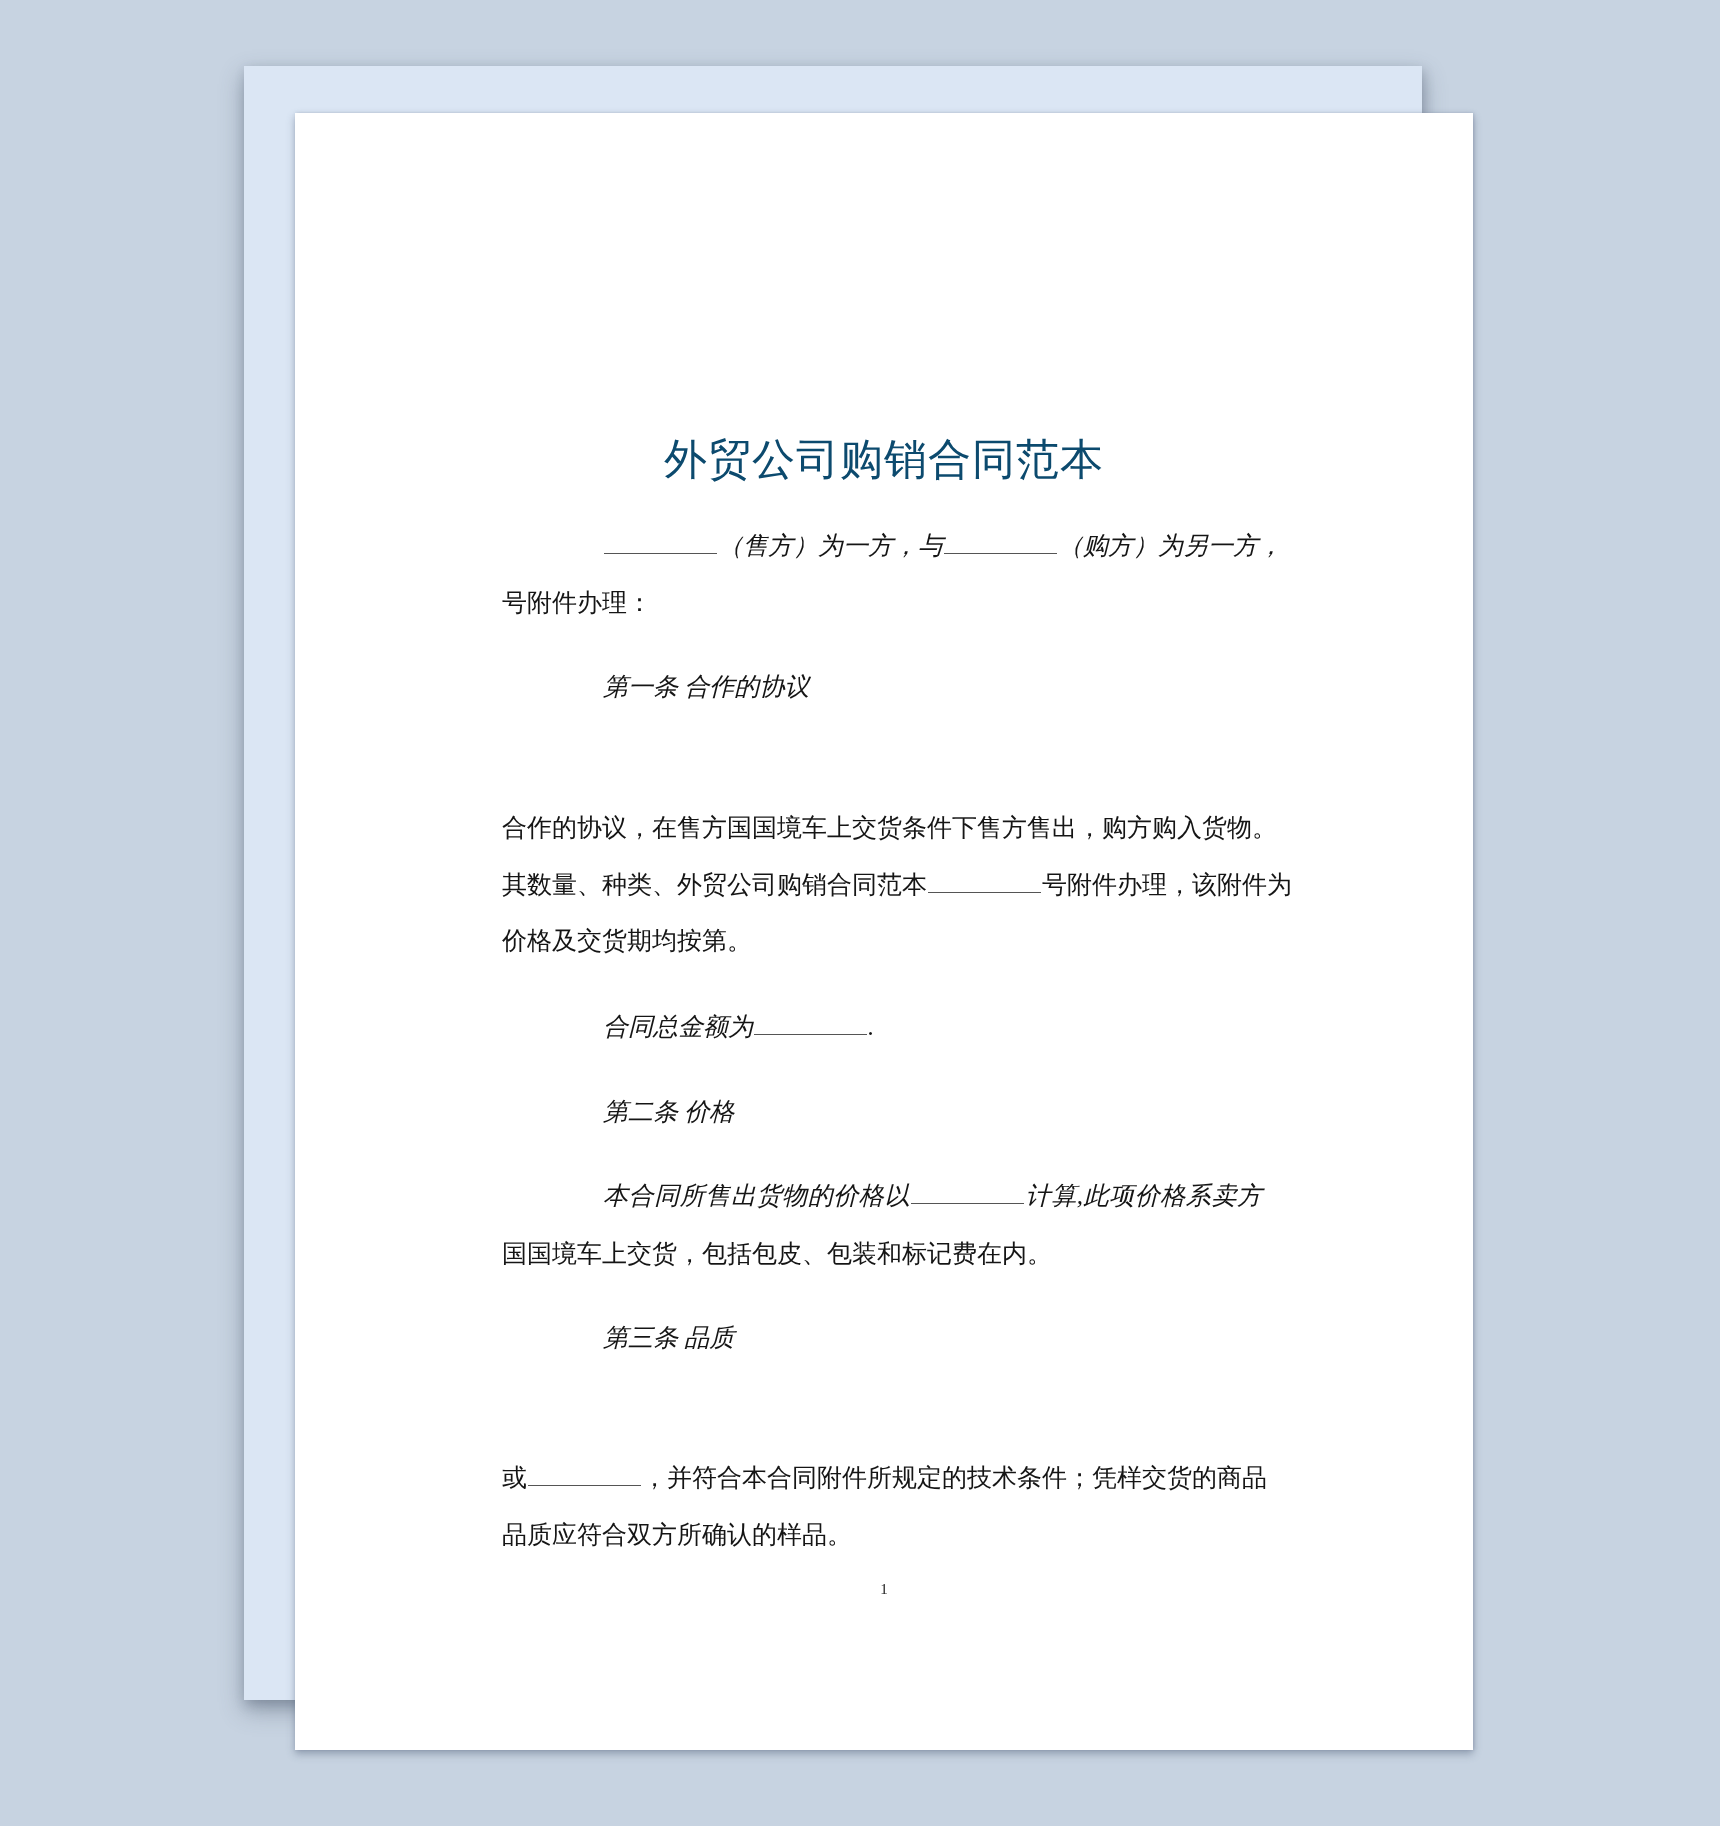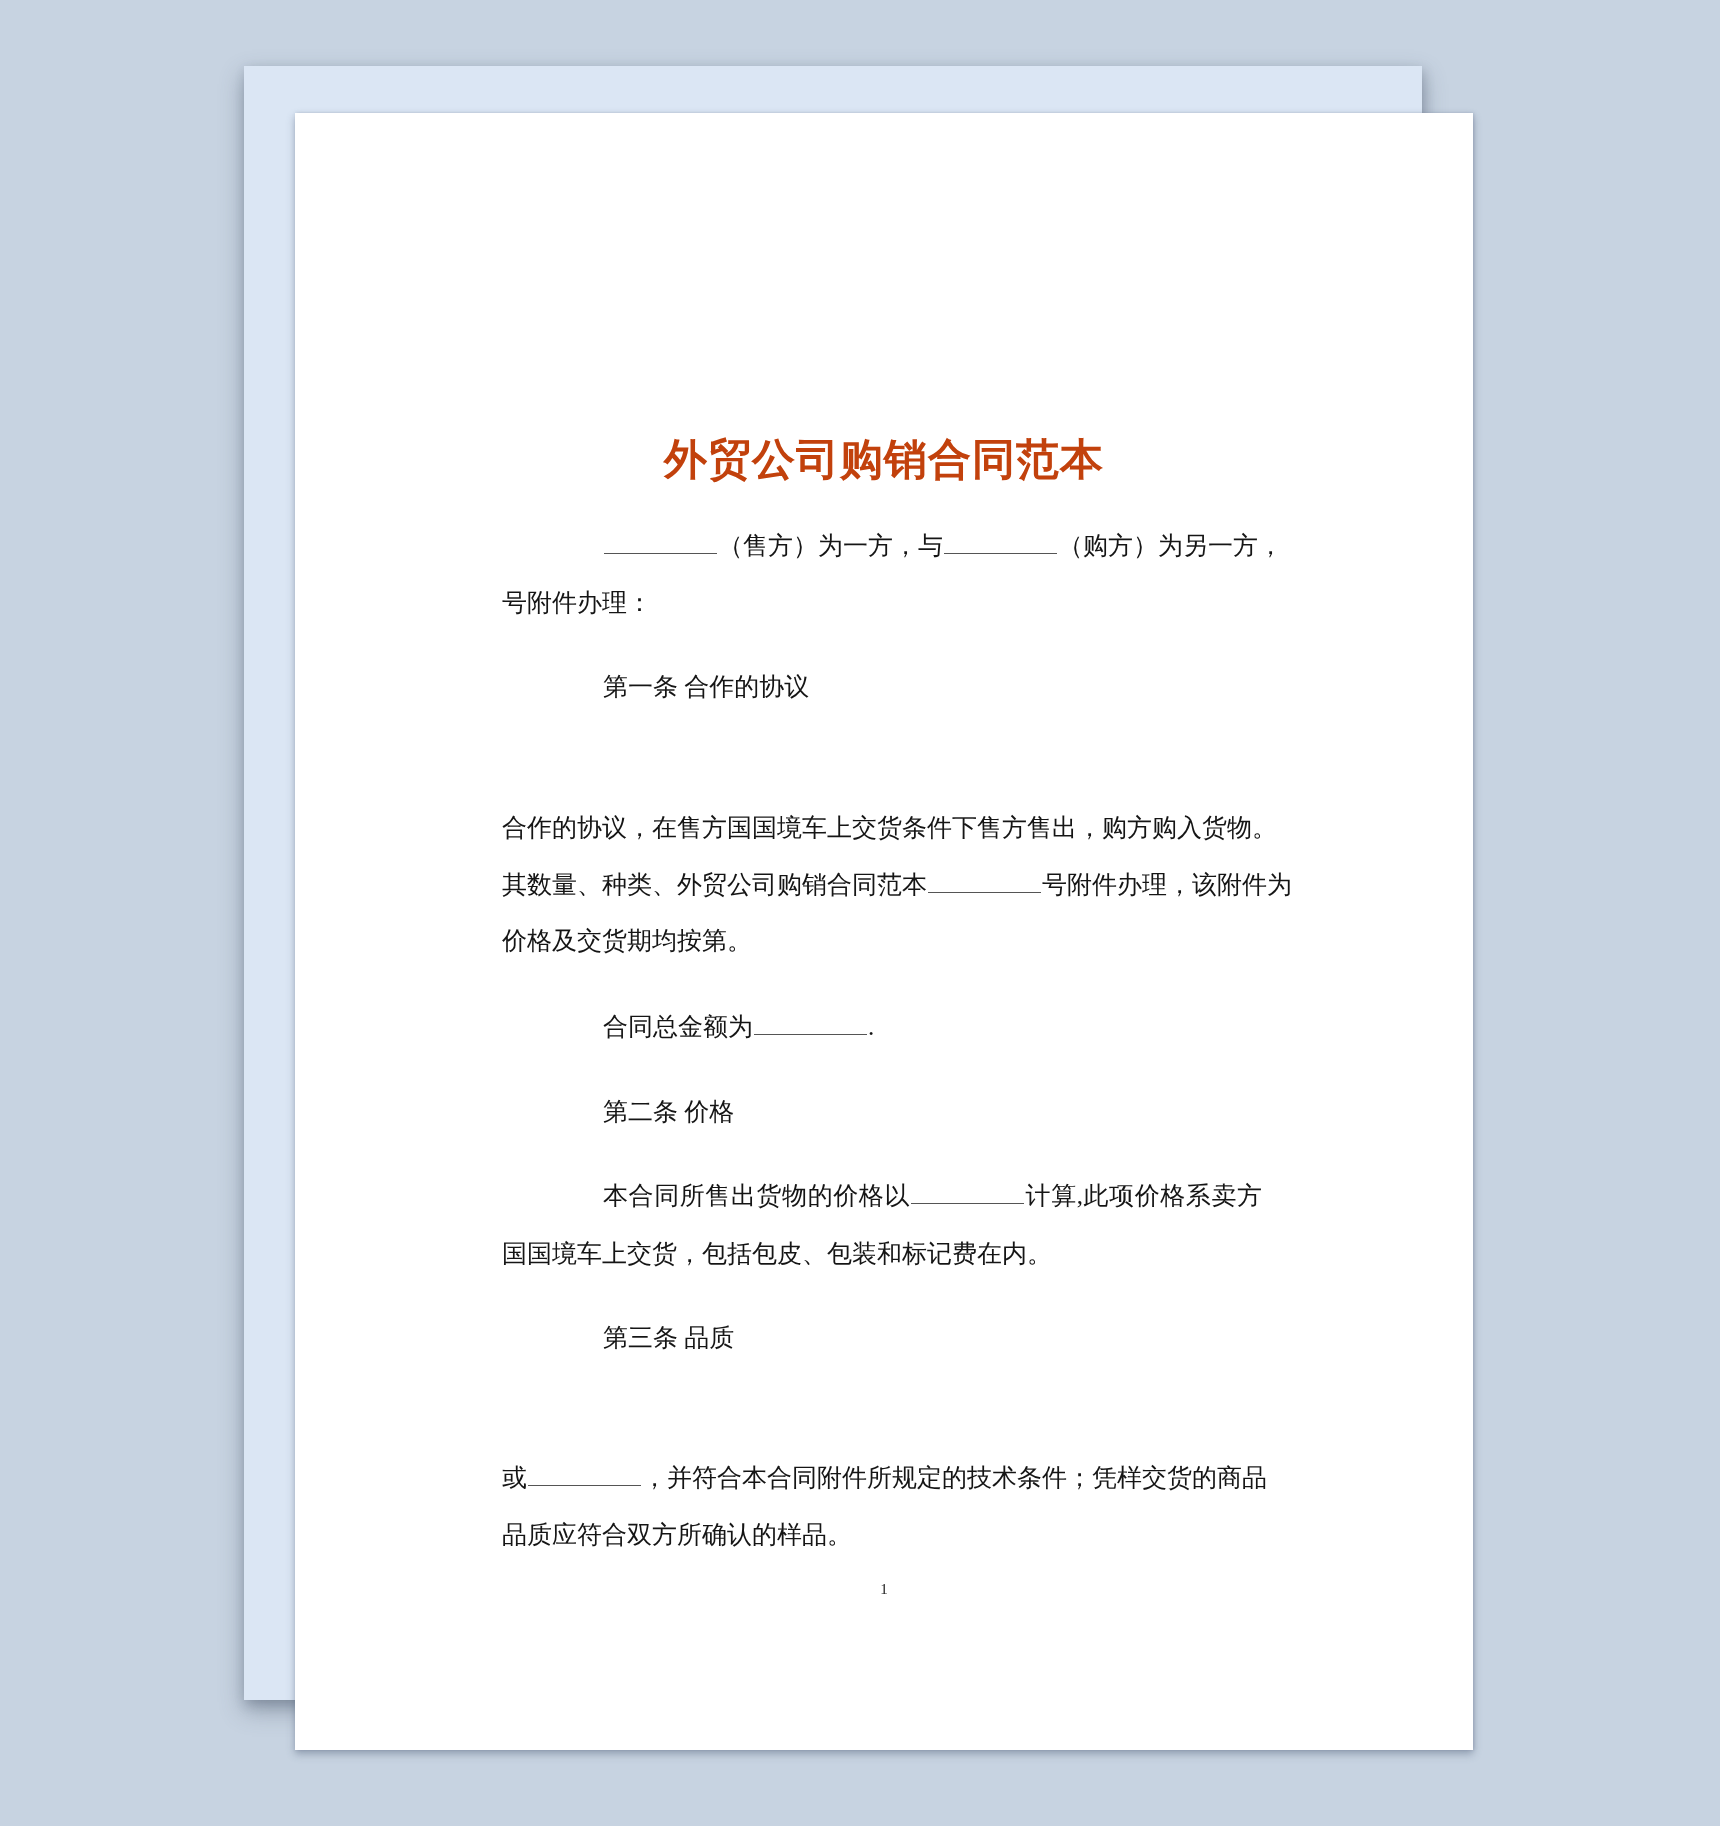--- a/index.html
+++ b/index.html
@@ -17,30 +17,30 @@
   }
   .page-front {
     position: absolute; left: 295px; top: 113px; width: 1178px; height: 1637px;
     background: #ffffff;
     box-shadow: 0 4px 8px rgba(80,95,120,0.45), 1px 0 3px rgba(120,135,160,0.35);
   }
   .title {
     position: absolute; left: 0; right: 0; top: 318px;
     text-align: center;
     font-family: "DejaVu Sans", "Liberation Sans", sans-serif;
-    font-weight: bold; font-size: 43px; letter-spacing: 1px;
-    color: #c2410c;
+    font-weight: normal; font-size: 43px; letter-spacing: 1px;
+    color: #0c4a6e;
   }
   .line {
     position: absolute; left: 207px; width: 760px;
     font-size: 25px; line-height: 34px; height: 34px;
     white-space: nowrap;
     color: #151515;
   }
-  .line.indent { padding-left: 101px; width: 659px; }
+  .line.indent { padding-left: 101px; width: 659px; font-style: italic; }
   .line.justify { text-align: justify; text-align-last: justify; }
   .blank {
     display: inline-block; width: 113px; height: 22px;
     border-bottom: 1.5px solid #555; vertical-align: baseline;
     margin: 0 1px;
   }
   .page-number {
     position: absolute; left: 0; right: 0; top: 1468px;
     text-align: center; font-size: 15px; color: #222;
   }

